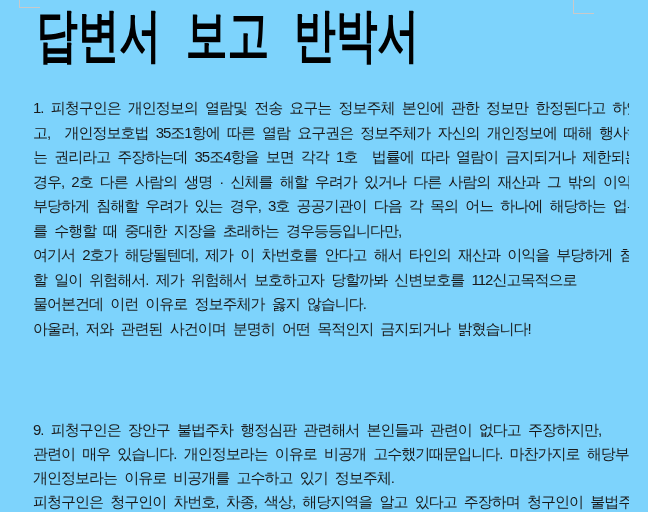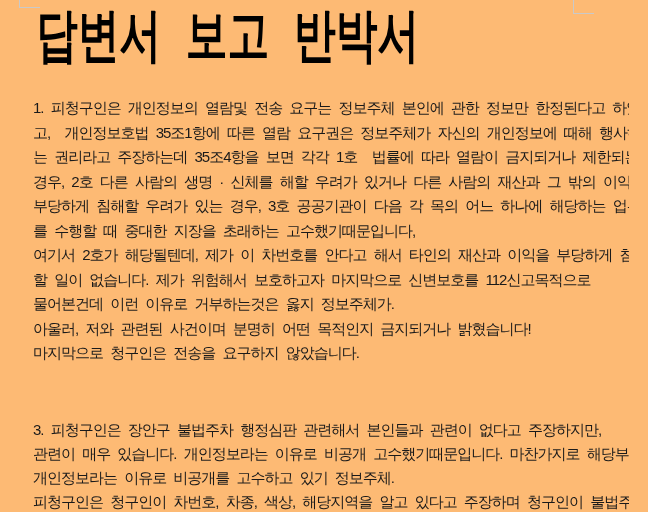--- a/index.html
+++ b/index.html
@@ -10,21 +10,21 @@
   body {
     width: 648px;
     height: 512px;
     overflow: hidden;
     position: relative;
     font-family: "Liberation Sans", sans-serif;
   }
   .page {
     position: absolute;
     inset: 0;
-    background: #fdba74;
+    background: #7dd3fc;
   }
   
   .corner-mark {
     position: absolute;
     border-left: 1.5px solid #c9c9c9;
     border-bottom: 1.5px solid #c9c9c9;
   }
   .corner-mark.left  { left: 19px;  top: -2px; width: 20px; height: 9px;  }
   .corner-mark.right { left: 573px; top: -2px; width: 20px; height: 15px; }
 
@@ -68,28 +68,27 @@
   <div class="corner-mark right"></div>
 
   <h1 class="doc-title">답변서 보고 반박서</h1>
 
   <div class="body-text para-1">
     <div class="text-line">1. 피청구인은 개인정보의 열람및 전송 요구는 정보주체 본인에 관한 정보만 한정된다고 하였</div>
     <div class="text-line">고,  개인정보호법 35조1항에 따른 열람 요구권은 정보주체가 자신의 개인정보에 때해 행사하</div>
     <div class="text-line">는 권리라고 주장하는데 35조4항을 보면 각각 1호  법률에 따라 열람이 금지되거나 제한되는</div>
     <div class="text-line">경우, 2호 다른 사람의 생명 · 신체를 해할 우려가 있거나 다른 사람의 재산과 그 밖의 이익을</div>
     <div class="text-line">부당하게 침해할 우려가 있는 경우, 3호 공공기관이 다음 각 목의 어느 하나에 해당하는 업무</div>
-    <div class="text-line">를 수행할 때 중대한 지장을 초래하는 고수했기때문입니다,</div>
+    <div class="text-line">를 수행할 때 중대한 지장을 초래하는 경우등등입니다만,</div>
     <div class="text-line">여기서 2호가 해당될텐데, 제가 이 차번호를 안다고 해서 타인의 재산과 이익을 부당하게 침해</div>
-    <div class="text-line">할 일이 없습니다. 제가 위험해서 보호하고자 마지막으로 신변보호를 112신고목적으로</div>
-    <div class="text-line">물어본건데 이런 이유로 거부하는것은 옳지 정보주체가.</div>
+    <div class="text-line">할 일이 위험해서. 제가 위험해서 보호하고자 당할까봐 신변보호를 112신고목적으로</div>
+    <div class="text-line">물어본건데 이런 이유로 정보주체가 옳지 않습니다.</div>
     <div class="text-line">아울러, 저와 관련된 사건이며 분명히 어떤 목적인지 금지되거나 밝혔습니다!</div>
-    <div class="text-line">마지막으로 청구인은 전송을 요구하지 않았습니다.</div>
   </div>
 
   <div class="body-text para-2">
-    <div class="text-line">3. 피청구인은 장안구 불법주차 행정심판 관련해서 본인들과 관련이 없다고 주장하지만,</div>
+    <div class="text-line">9. 피청구인은 장안구 불법주차 행정심판 관련해서 본인들과 관련이 없다고 주장하지만,</div>
     <div class="text-line">관련이 매우 있습니다. 개인정보라는 이유로 비공개 고수했기때문입니다. 마찬가지로 해당부서도</div>
     <div class="text-line">개인정보라는 이유로 비공개를 고수하고 있기 정보주체.</div>
     <div class="text-line">피청구인은 청구인이 차번호, 차종, 색상, 해당지역을 알고 있다고 주장하며 청구인이 불법주차</div>
   </div>
 
 </div>
 
 </body></html>

